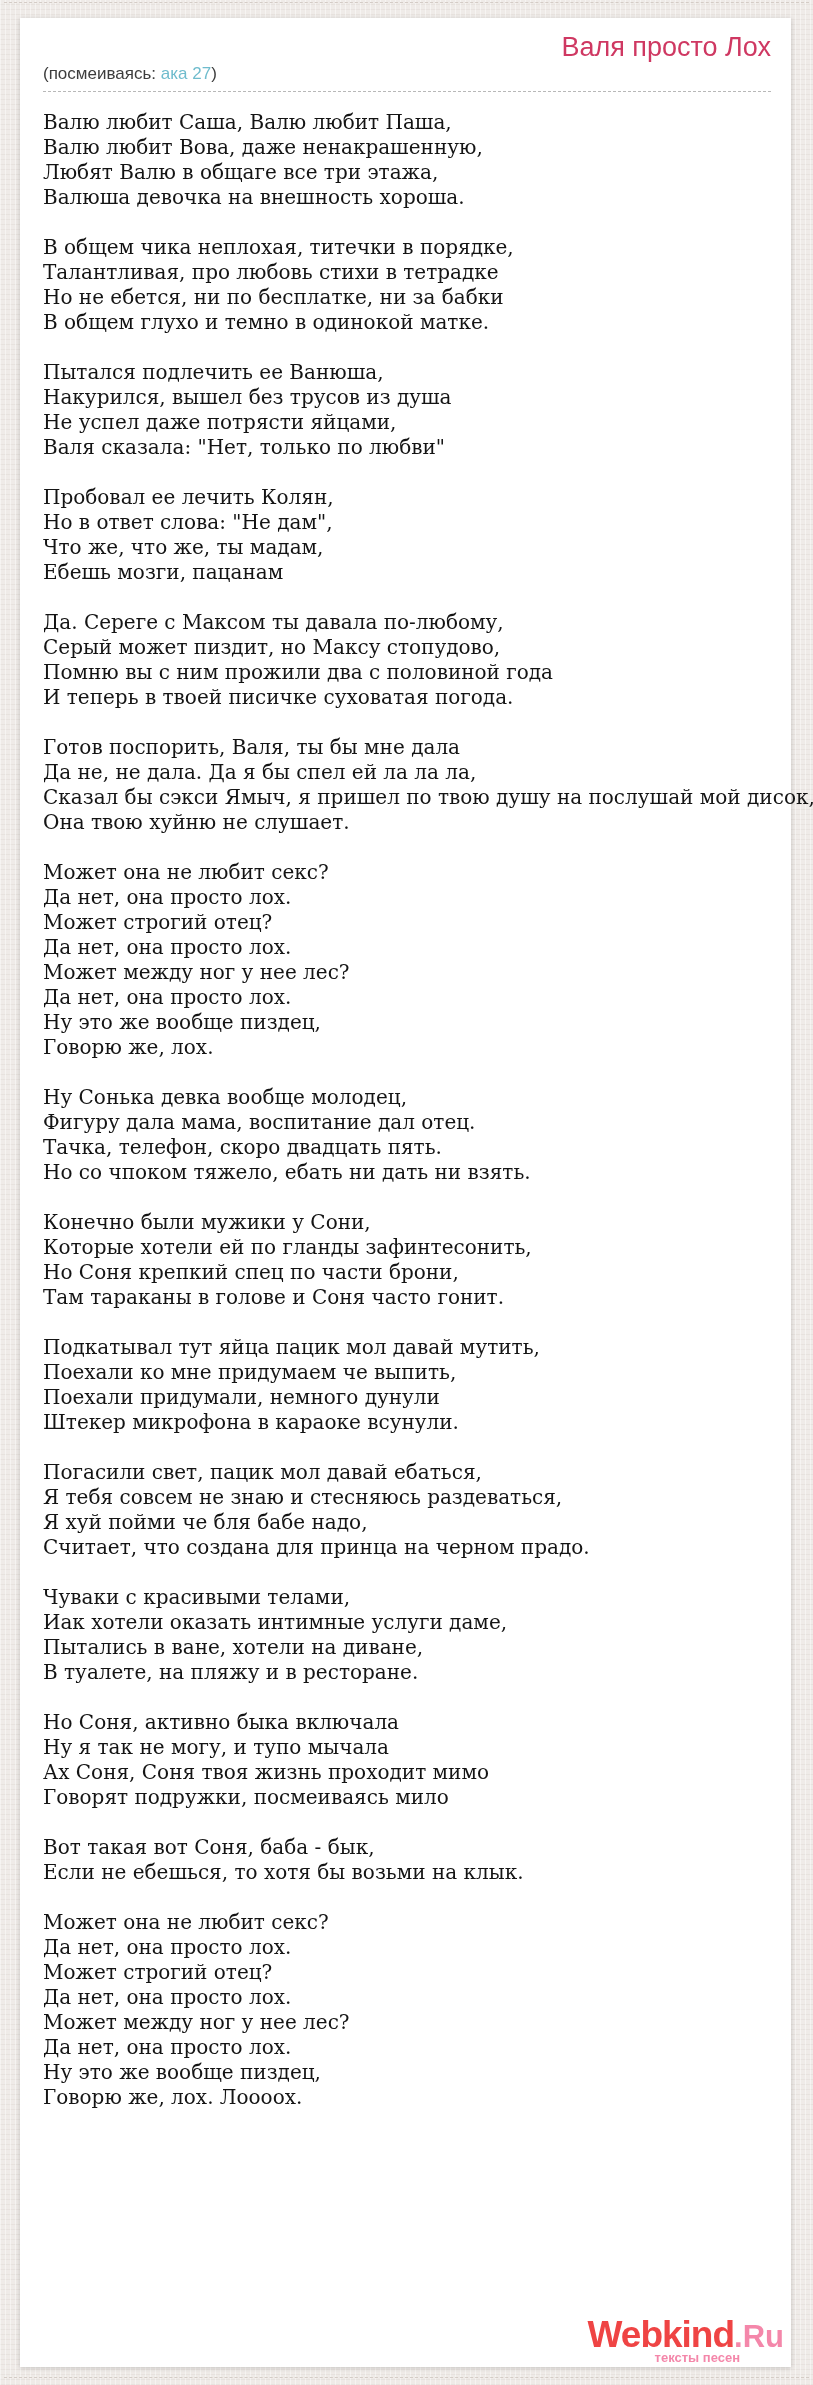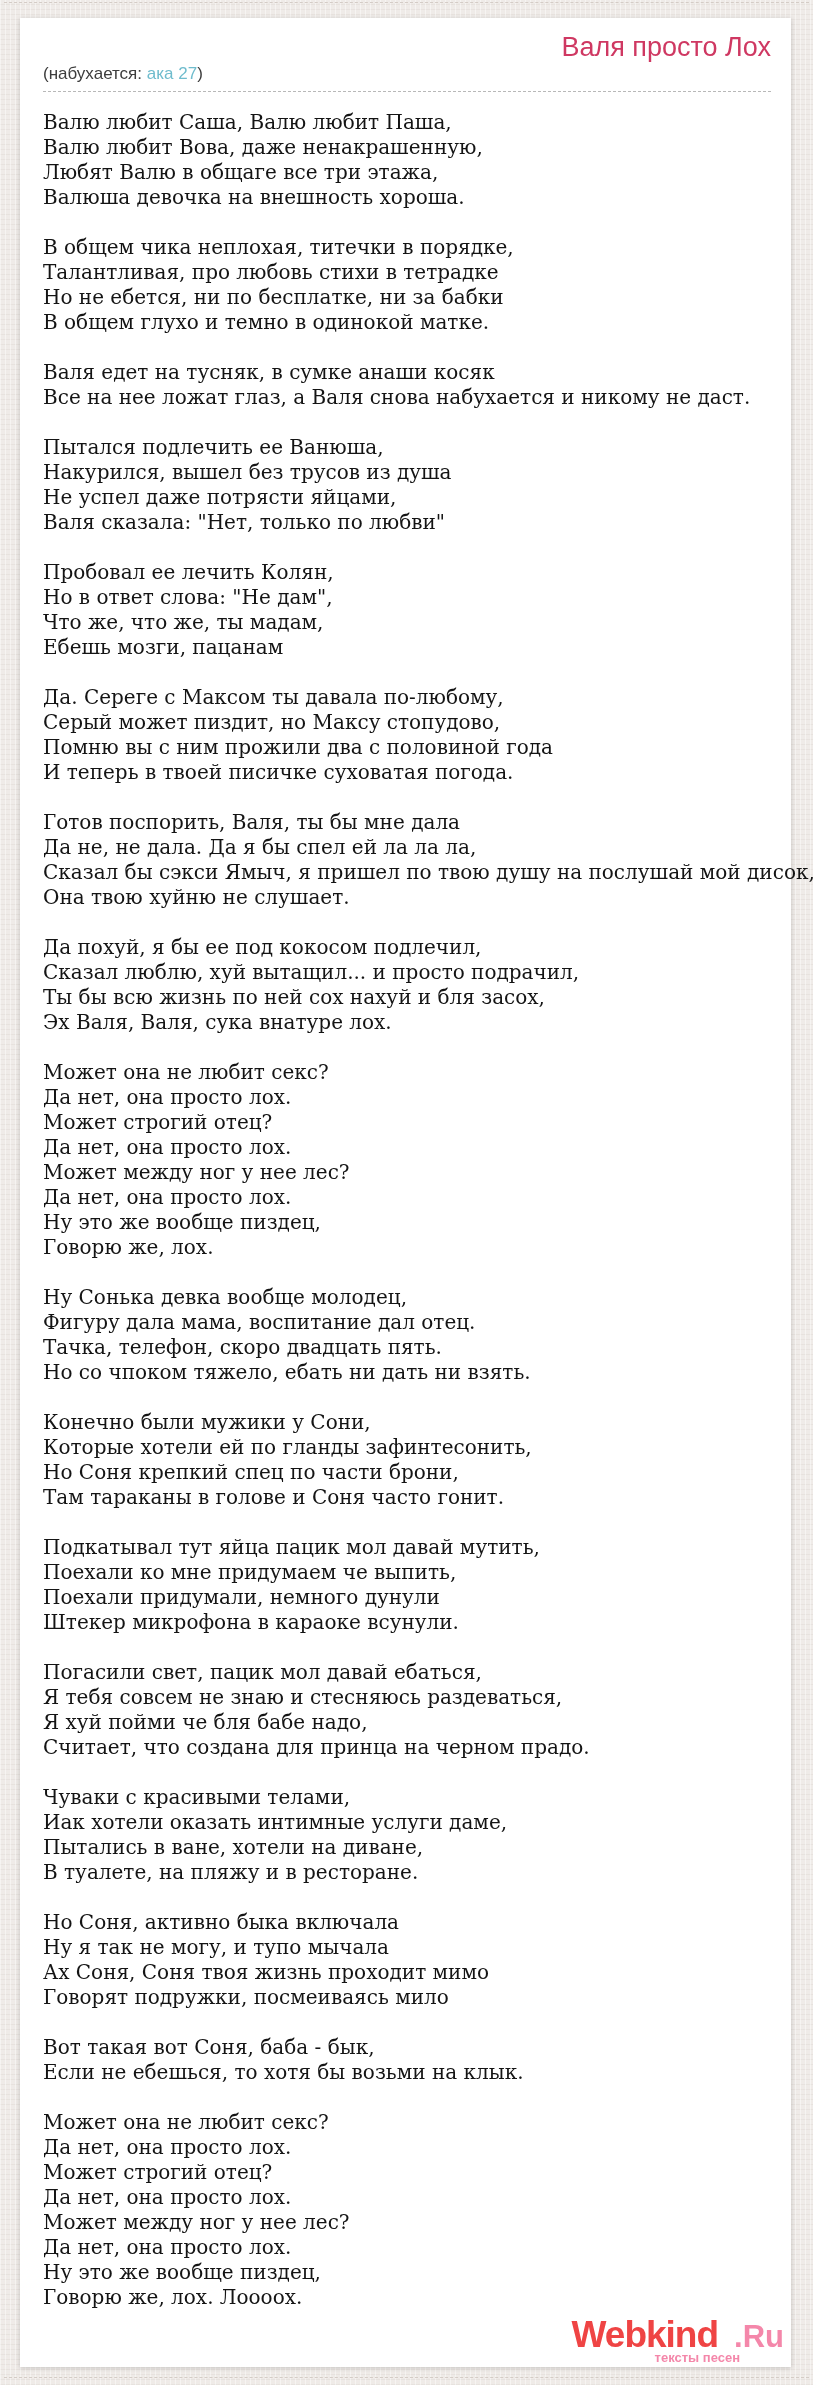--- a/index.html
+++ b/index.html
@@ -35,47 +35,45 @@
     font-size:20px;line-height:25px;color:#141414;
     white-space:nowrap;
   }
   .lyrics p.stanza{margin:25px 0 0 0;}
   .lyrics p.stanza:first-child{margin-top:18px;}
   .logo{
     position:absolute;right:7px;bottom:2px;text-align:right;cursor:pointer;
     font-weight:bold;line-height:1;
   }
   .logo-main{font-size:37px;letter-spacing:-1px;}
-  .logo-suffix{font-size:31px;letter-spacing:0;padding-left:16px;}
+  .logo-suffix{font-size:31px;letter-spacing:0;}
   .logo-tagline{font-size:13px;line-height:14px;margin:-2px 44px 0 0;font-weight:bold;}
 </style>
 </head>
 <body>
 
 <div class="stitch stitch-top"></div>
 <div class="stitch stitch-bottom"></div>
 
 <div class="card">
   <div class="card-content">
 
     <h1 class="page-title" style="color: rgb(207, 56, 98); text-align: right;">Валя просто Лох</h1>
 
-    <div class="artist-line"><span>(набухается: </span><span class="artist-link" style="color: rgb(111, 188, 205);">ака 27</span><span>)</span></div>
+    <div class="artist-line"><span>(посмеиваясь: </span><span class="artist-link" style="color: rgb(111, 188, 205);">ака 27</span><span>)</span></div>
 
     <div class="divider"></div>
 
     <div class="lyrics">
         <p class="stanza">Валю любит Саша, Валю любит Паша,<br>Валю любит Вова, даже ненакрашенную,<br>Любят Валю в общаге все три этажа,<br>Валюша девочка на внешность хороша.</p>
         <p class="stanza">В общем чика неплохая, титечки в порядке,<br>Талантливая, про любовь стихи в тетрадке<br>Но не ебется, ни по бесплатке, ни за бабки<br>В общем глухо и темно в одинокой матке.</p>
-        <p class="stanza">Валя едет на тусняк, в сумке анаши косяк<br>Все на нее ложат глаз, а Валя снова набухается и никому не даст.</p>
         <p class="stanza">Пытался подлечить ее Ванюша,<br>Накурился, вышел без трусов из душа<br>Не успел даже потрясти яйцами,<br>Валя сказала: "Нет, только по любви"</p>
         <p class="stanza">Пробовал ее лечить Колян,<br>Но в ответ слова: "Не дам",<br>Что же, что же, ты мадам,<br>Ебешь мозги, пацанам</p>
         <p class="stanza">Да. Сереге с Максом ты давала по-любому,<br>Серый может пиздит, но Максу стопудово,<br>Помню вы с ним прожили два с половиной года<br>И теперь в твоей писичке суховатая погода.</p>
         <p class="stanza">Готов поспорить, Валя, ты бы мне дала<br>Да не, не дала. Да я бы спел ей ла ла ла,<br>Сказал бы сэкси Ямыч, я пришел по твою душу на послушай мой дисок,<br>Она твою хуйню не слушает.</p>
-        <p class="stanza">Да похуй, я бы ее под кокосом подлечил,<br>Сказал люблю, хуй вытащил... и просто подрачил,<br>Ты бы всю жизнь по ней сох нахуй и бля засох,<br>Эх Валя, Валя, сука внатуре лох.</p>
         <p class="stanza">Может она не любит секс?<br>Да нет, она просто лох.<br>Может строгий отец?<br>Да нет, она просто лох.<br>Может между ног у нее лес?<br>Да нет, она просто лох.<br>Ну это же вообще пиздец,<br>Говорю же, лох.</p>
         <p class="stanza">Ну Сонька девка вообще молодец,<br>Фигуру дала мама, воспитание дал отец.<br>Тачка, телефон, скоро двадцать пять.<br>Но со чпоком тяжело, ебать ни дать ни взять.</p>
         <p class="stanza">Конечно были мужики у Сони,<br>Которые хотели ей по гланды зафинтесонить,<br>Но Соня крепкий спец по части брони,<br>Там тараканы в голове и Соня часто гонит.</p>
         <p class="stanza">Подкатывал тут яйца пацик мол давай мутить,<br>Поехали ко мне придумаем че выпить,<br>Поехали придумали, немного дунули<br>Штекер микрофона в караоке всунули.</p>
         <p class="stanza">Погасили свет, пацик мол давай ебаться,<br>Я тебя совсем не знаю и стесняюсь раздеваться,<br>Я хуй пойми че бля бабе надо,<br>Считает, что создана для принца на черном прадо.</p>
         <p class="stanza">Чуваки с красивыми телами,<br>Иак хотели оказать интимные услуги даме,<br>Пытались в ване, хотели на диване,<br>В туалете, на пляжу и в ресторане.</p>
         <p class="stanza">Но Соня, активно быка включала<br>Ну я так не могу, и тупо мычала<br>Ах Соня, Соня твоя жизнь проходит мимо<br>Говорят подружки, посмеиваясь мило</p>
         <p class="stanza">Вот такая вот Соня, баба - бык,<br>Если не ебешься, то хотя бы возьми на клык.</p>
         <p class="stanza">Может она не любит секс?<br>Да нет, она просто лох.<br>Может строгий отец?<br>Да нет, она просто лох.<br>Может между ног у нее лес?<br>Да нет, она просто лох.<br>Ну это же вообще пиздец,<br>Говорю же, лох. Лоооох.</p>
       </div>

